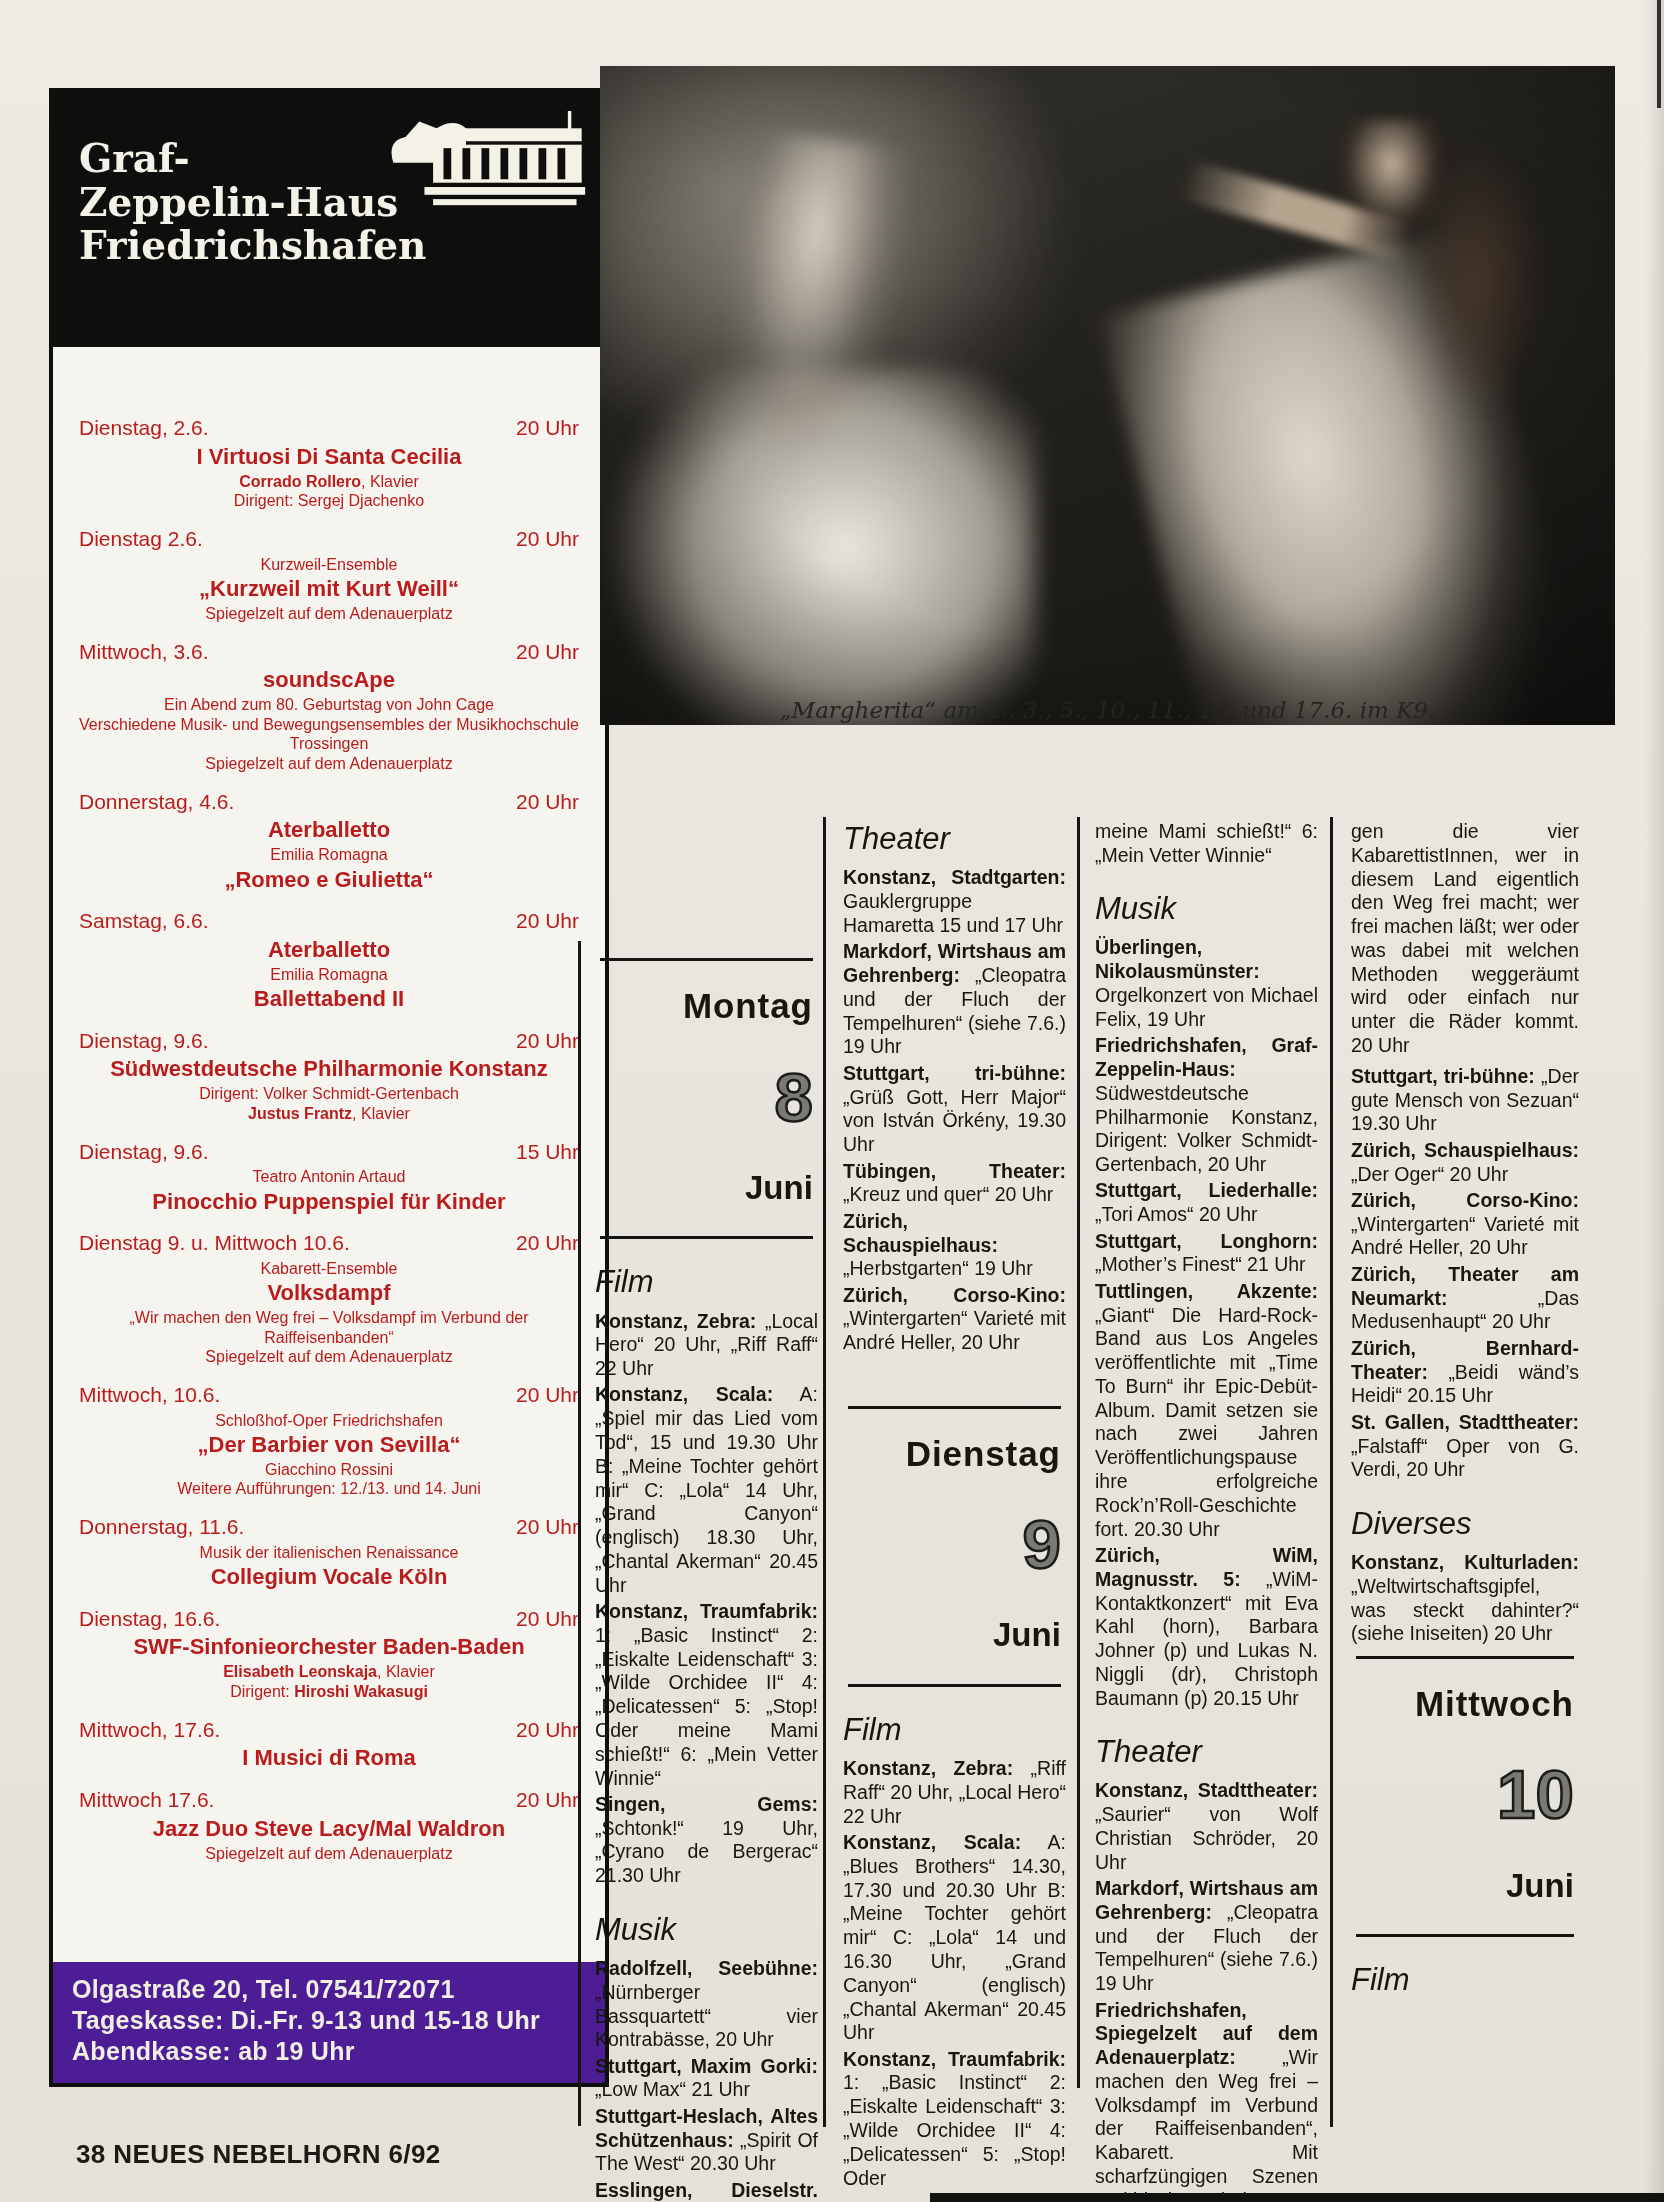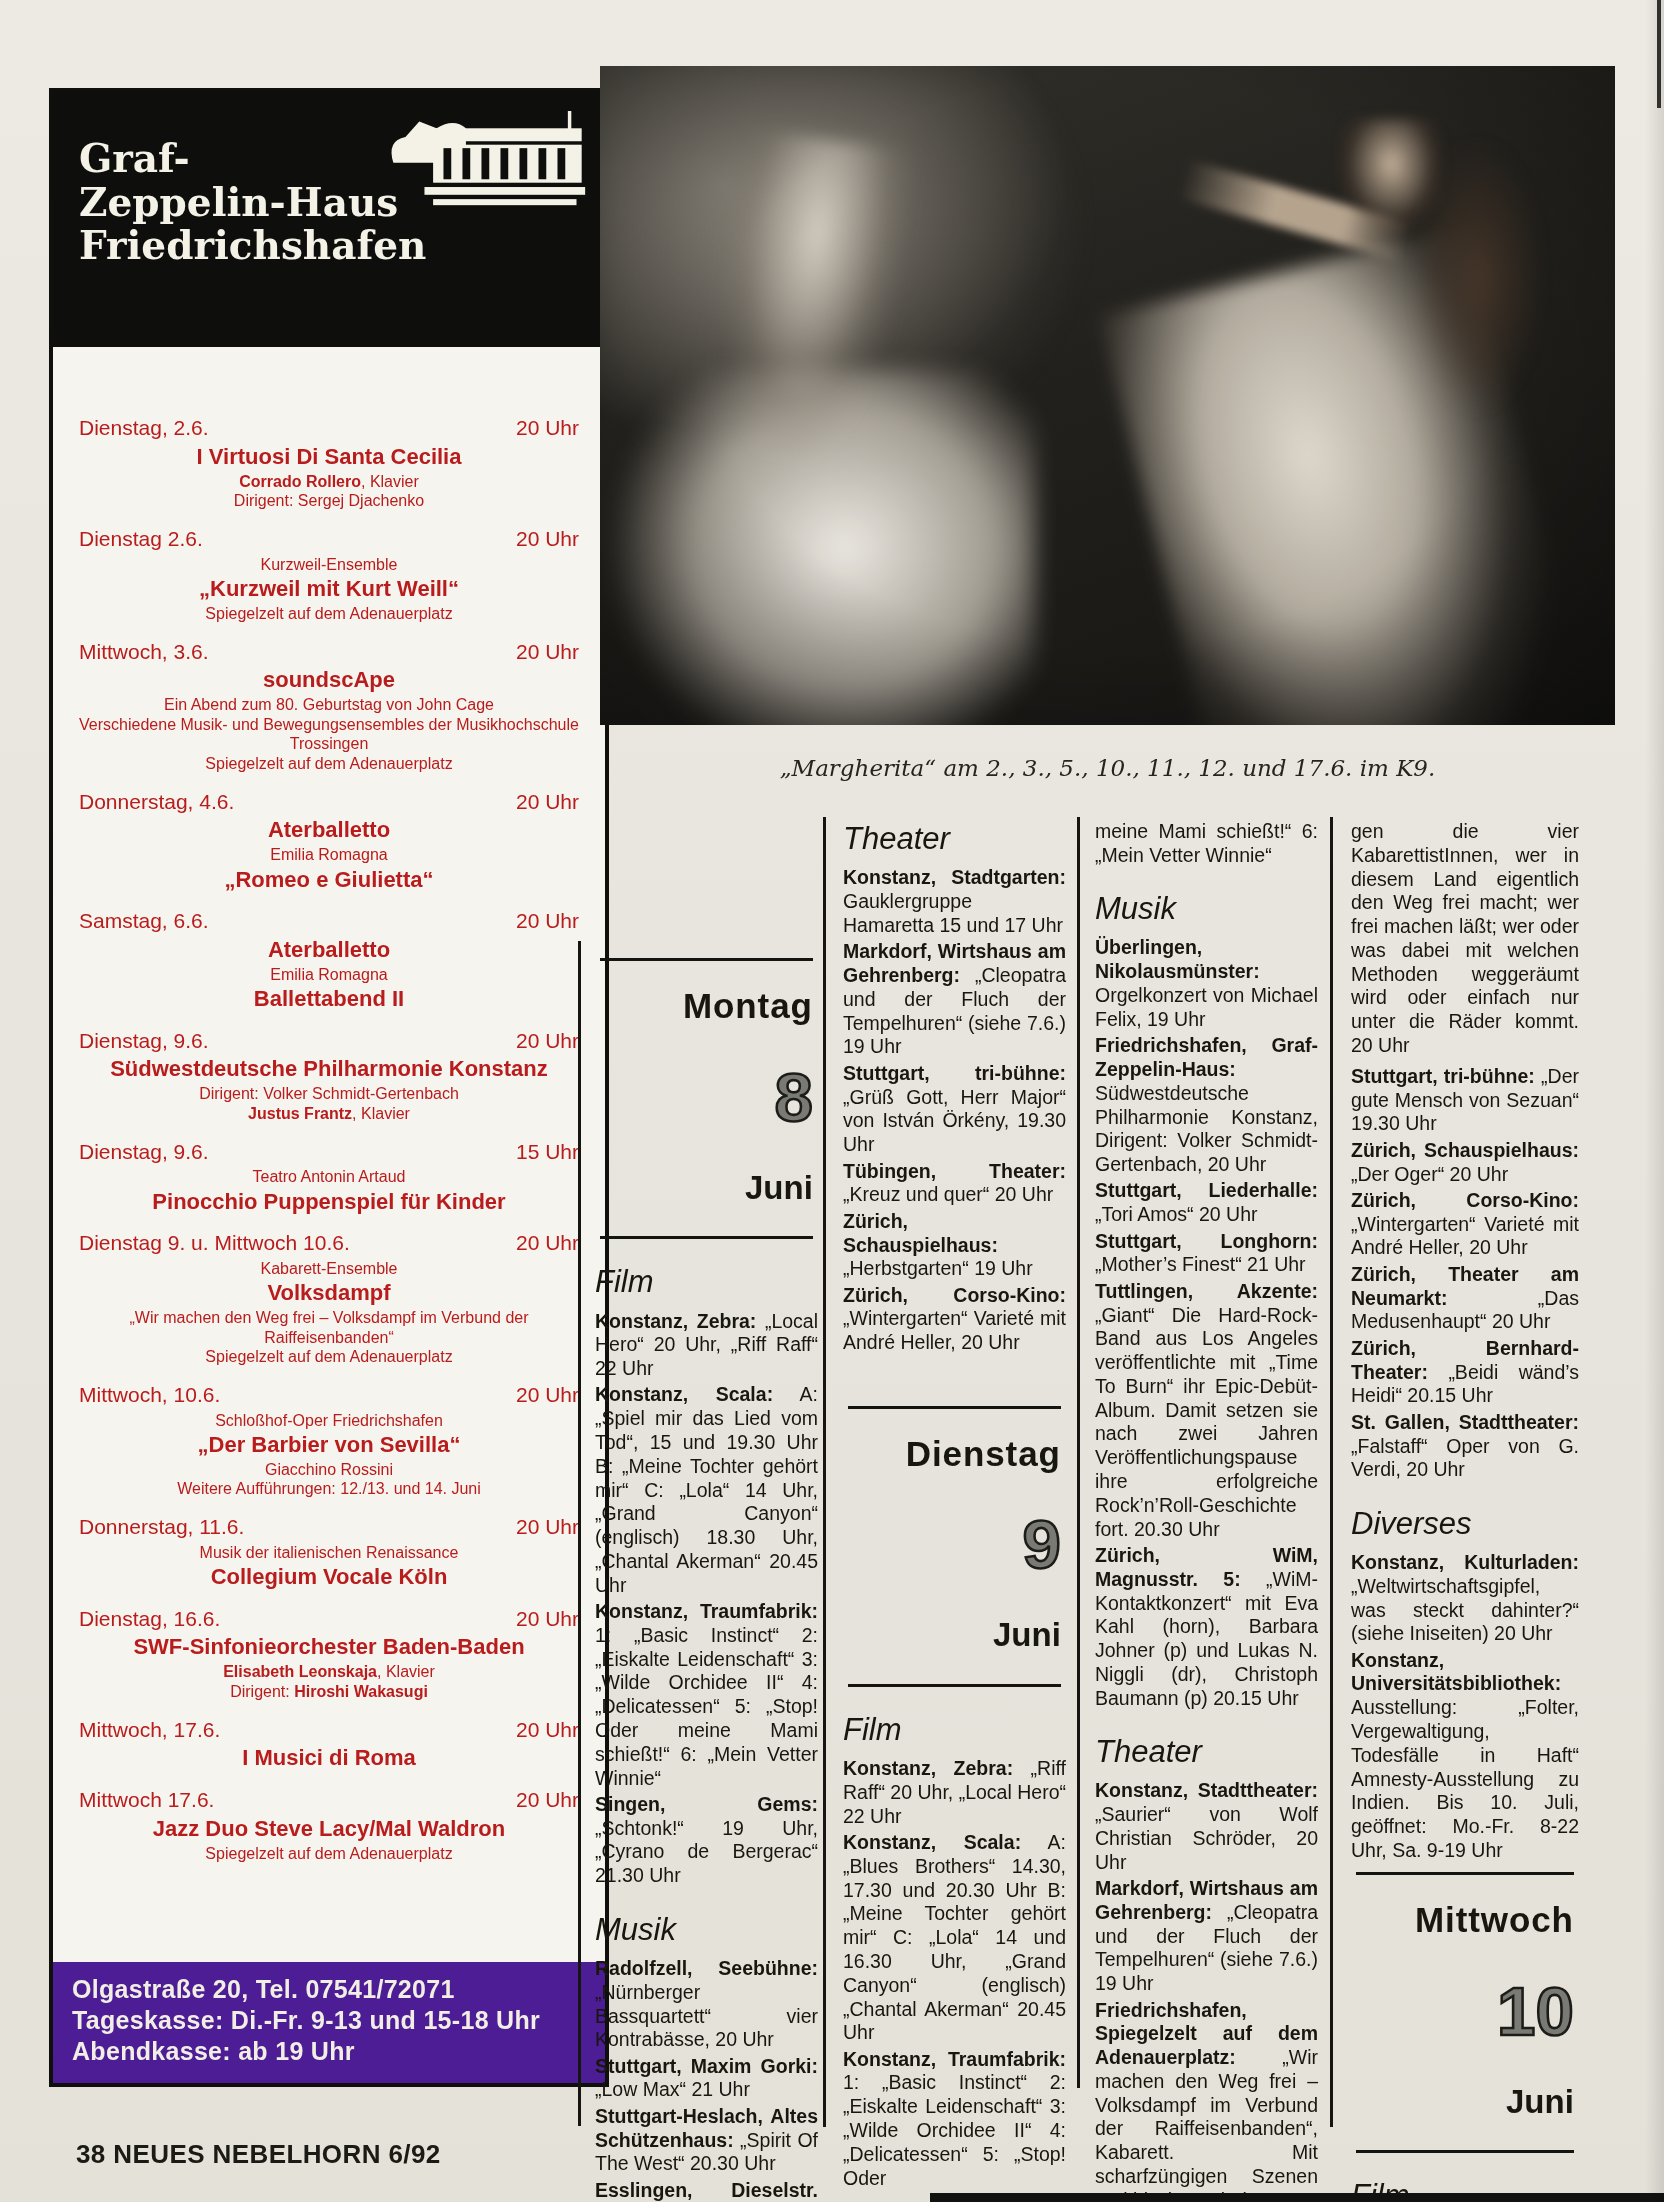--- a/index.html
+++ b/index.html
@@ -38,21 +38,21 @@
   .d-right-dress { left: 55%; top: 30%; width: 37%; height: 80%; filter: blur(8.6px); transform: rotate(-14deg);
             background: radial-gradient(ellipse at 45% 35%, rgba(238,232,220,0.92), rgba(214,205,190,0.8) 35%, rgba(120,112,100,0.25) 65%, rgba(0,0,0,0) 80%); }
   .d-right-head { left: 73%; top: 8%; width: 10%; height: 17%; filter: blur(5.2px);
             background: radial-gradient(ellipse at 50% 40%, rgba(212,192,167,0.9), rgba(92,72,57,0.3) 60%, rgba(0,0,0,0) 78%); }
   .d-right-hair { left: 80%; top: 11%; width: 13%; height: 42%; filter: blur(7px);
             background: radial-gradient(ellipse, rgba(74,56,42,0.85), rgba(0,0,0,0) 70%); }
   .d-right-arm { left: 57%; top: 19%; width: 23%; height: 6%; filter: blur(4.3px); transform: rotate(16deg);
             background: linear-gradient(90deg, rgba(0,0,0,0), rgba(206,186,161,0.85) 40%, rgba(206,186,161,0.85) 72%, rgba(0,0,0,0)); }
   .ph-vig { inset: 0; background: radial-gradient(ellipse at 50% 45%, rgba(0,0,0,0) 55%, rgba(0,0,0,0.35) 100%); }
 
-  .caption { position: absolute; left: 600px; top: 755px; width: 1015px; text-align: center;
+  .caption { position: absolute; left: 600px; top: 697px; width: 1015px; text-align: center;
              font-family: "DejaVu Serif", serif; font-style: italic; font-size: 23px; color: #25241f; }
 
   
   .vrule { position: absolute; width: 2.6px; background: #161511; }
   #vr1 { left: 578px;  top: 941px; height: 1185px; }
   #vr2 { left: 823px;  top: 817px;  height: 1310px; }
   #vr3 { left: 1077px; top: 817px;  height: 1271px; }
   #vr4 { left: 1330px; top: 817px;  height: 1310px; }
 
   .listing-col { position: absolute; width: 223px; font-size: 19.5px; line-height: 1.22; color: #18170f; }
@@ -304,21 +304,20 @@
   <div class="listing-col" id="col3">
       <p class="item cont"><span>gen die vier KabarettistInnen, wer in diesem Land eigentlich den Weg frei macht; wer frei machen läßt; wer oder was dabei mit welchen Methoden weggeräumt wird oder einfach nur unter die Räder kommt. 20 Uhr</span></p>
       <p class="item"><b>Stuttgart, tri-bühne:</b> <span>„Der gute Mensch von Sezuan“ 19.30 Uhr</span></p>
       <p class="item"><b>Zürich, Schauspielhaus:</b> <span>„Der Oger“ 20 Uhr</span></p>
       <p class="item"><b>Zürich, Corso-Kino:</b> <span>„Wintergarten“ Varieté mit André Heller, 20 Uhr</span></p>
       <p class="item"><b>Zürich, Theater am Neumarkt:</b> <span>„Das Medusenhaupt“ 20 Uhr</span></p>
       <p class="item"><b>Zürich, Bernhard-Theater:</b> <span>„Beidi wänd’s Heidi“ 20.15 Uhr</span></p>
       <p class="item"><b>St. Gallen, Stadttheater:</b> <span>„Falstaff“ Oper von G. Verdi, 20 Uhr</span></p>
       <div class="sec-head">Diverses</div>
       <p class="item"><b>Konstanz, Kulturladen:</b> <span>„Weltwirtschaftsgipfel, was steckt dahinter?“ (siehe Iniseiten) 20 Uhr</span></p>
-      <p class="item"><b>Konstanz, Universitätsbibliothek:</b> <span>Ausstellung: „Folter, Vergewaltigung, Todesfälle in Haft“ Amnesty-Ausstellung zu Indien. Bis 10. Juli, geöffnet: Mo.-Fr. 8-22 Uhr, Sa. 9-19 Uhr</span></p>
       <div class="gap" style="height: 7px;"></div>
       <div class="daybox">
         <div class="d-day">Mittwoch</div>
         <div class="d-num">10</div>
         <div class="d-month">Juni</div>
       </div>
       <div class="sec-head">Film</div>
     </div>
 
   <div class="footer">38 NEUES NEBELHORN 6/92</div>

